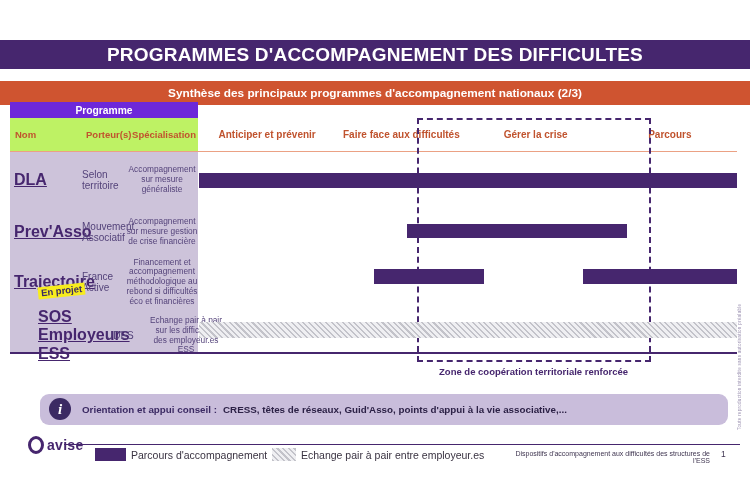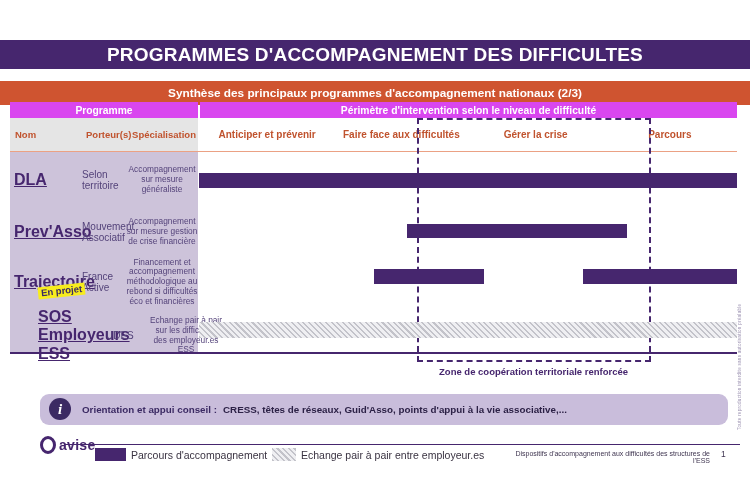--- a/index.html
+++ b/index.html
@@ -7,27 +7,27 @@
          font-family:"Liberation Sans",sans-serif;}
   .abs{position:absolute;}
 
   
   .title-bar{left:0;top:40px;width:750px;height:29px;background:#46266e;color:#fff;
     display:flex;align-items:center;justify-content:center;font-weight:bold;font-size:19px;letter-spacing:.2px;}
   .subtitle-bar{left:0;top:69px;width:750px;height:24px;background:#cf5430;color:#fff;
     display:flex;align-items:center;justify-content:center;font-weight:bold;font-size:11.8px;margin-top:12px;}
 
   
-  .gh{background:#d946ef;color:#fff;font-weight:bold;font-size:10.3px;
+  .gh{background:#6d28d9;color:#fff;font-weight:bold;font-size:10.3px;
     display:flex;align-items:center;justify-content:center;height:16px;top:102px;}
   .gh-left{left:10px;width:188px;}
   .gh-right{left:200px;width:537px;}
 
   
-  .subhdr{left:10px;top:118px;width:188px;height:33px;background:#e5e5e5;}
+  .subhdr{left:10px;top:118px;width:188px;height:33px;background:#bef264;}
   .col-label{position:absolute;color:#c0532e;font-weight:bold;font-size:9.5px;top:11px;}
   .cl-nom{left:5px;}
   .cl-port{left:76px;}
   .cl-spec{left:118px;width:72px;text-align:center;}
   .levels{left:200px;top:118px;width:537px;height:33px;display:flex;}
   .level{flex:1;display:flex;align-items:center;justify-content:center;text-align:center;
     color:#c0532e;font-weight:bold;font-size:10px;}
   .salmon{left:10px;top:151px;width:727px;height:1px;background:#eba184;}
 
   
@@ -63,41 +63,40 @@
     font-family:"Liberation Serif",serif;font-style:italic;font-weight:bold;font-size:15px;}
   .info-label{position:absolute;left:42px;top:10px;font-size:9.8px;font-weight:bold;color:#3b2a63;}
   .info-value{position:absolute;left:183px;top:10px;font-size:9.8px;font-weight:bold;color:#2c2146;}
 
   
   .side-note{left:737px;top:290px;height:140px;writing-mode:vertical-rl;transform:rotate(180deg);
     font-size:4.5px;color:#9a90b0;letter-spacing:.3px;}
 
   
   .footer-line{left:64px;top:444px;width:676px;height:1px;background:#46266e;}
-  .logo{left:40px;top:436px;display:flex;align-items:center;gap:3px;}
+  .logo{left:28px;top:436px;display:flex;align-items:center;gap:3px;}
   .logo-ring{width:10px;height:12px;border:3px solid #46266e;border-radius:50%;display:inline-block;}
   .logo-text{color:#46266e;font-weight:bold;font-size:14px;letter-spacing:.3px;}
   .legend-swatch{top:448px;height:13px;}
   .sw1{left:95px;width:31px;background:#46266e;}
   .sw2{left:272px;width:24px;background:repeating-linear-gradient(45deg,#c3c3ca 0 1.5px,#efeff2 1.5px 4px);}
   .legend-label{top:449px;font-size:10.5px;color:#3a3342;}
   .ll1{left:131px;} .ll2{left:301px;}
   .doc-title{left:505px;top:450px;width:205px;text-align:right;font-size:7px;color:#3f3550;}
   .page-num{left:721px;top:449px;font-size:8.5px;color:#3f3550;}
 </style>
 </head>
 <body>
 
 <div class="slide">
 
   <div class="abs title-bar">PROGRAMMES D'ACCOMPAGNEMENT DES DIFFICULTES</div>
   <div class="abs subtitle-bar">Synthèse des principaux programmes d'accompagnement nationaux (2/3)</div>
 
   <div class="abs gh gh-left">Programme</div>
-  <div class="abs gh gh-right">Périmètre d'intervention selon le niveau de difficulté</div>
 
   <div class="abs subhdr">
     <span class="col-label cl-nom">Nom</span>
     <span class="col-label cl-port">Porteur(s)</span>
     <span class="col-label cl-spec">Spécialisation</span>
   </div>
   <div class="abs levels">
     <div class="level">Anticiper et prévenir</div>
     <div class="level">Faire face aux difficultés</div>
     <div class="level">Gérer la crise</div>

